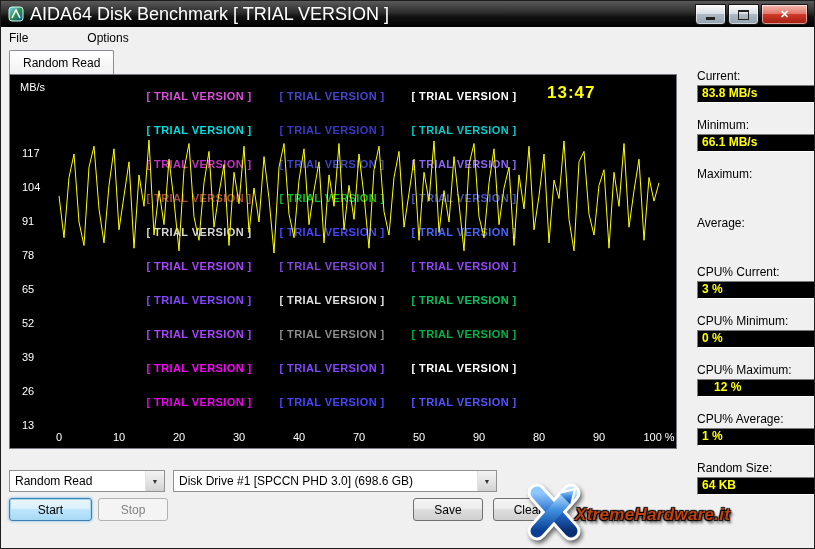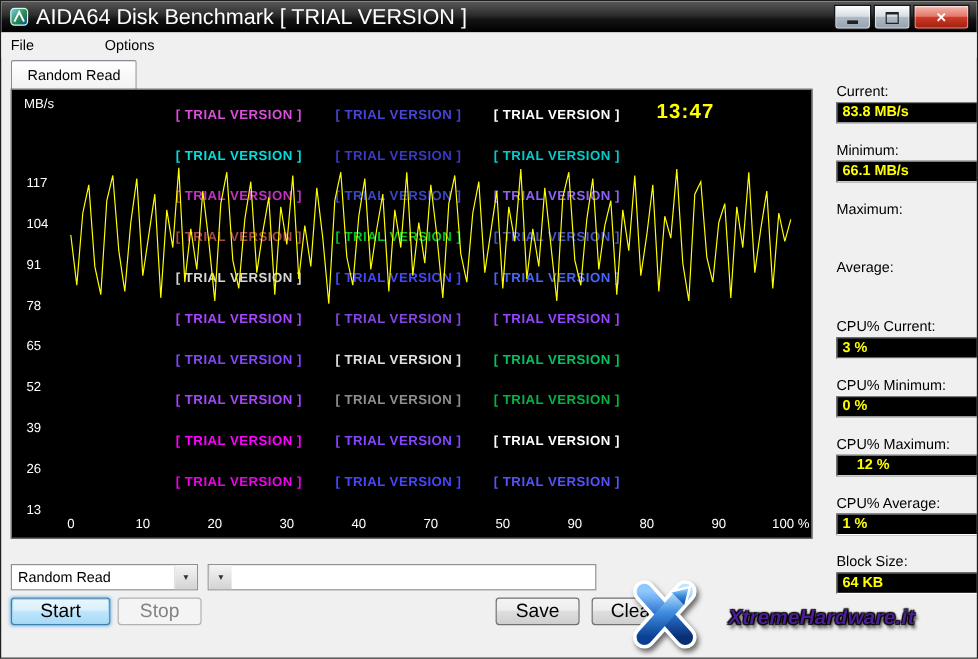--- a/index.html
+++ b/index.html
@@ -58,34 +58,34 @@
   .combo-text{flex:1;padding-left:5px;display:flex;align-items:center;white-space:nowrap;overflow:hidden;}
   .combo-arrow{width:18px;border-left:1px solid #e2e2e2;
     background:linear-gradient(#f4f4f4,#e6e6e6 45%,#d3d3d3);
     display:flex;align-items:center;justify-content:center;font-size:7px;color:#333;}
   .combo-bench{left:8px;width:156px;}
   .combo-drive{left:172px;width:324px;}
 
   
   .btn{position:absolute;top:497px;height:23px;border:1px solid #707070;border-radius:3px;
     background:linear-gradient(#f4f4f4,#ededed 45%,#dedede 50%,#cfcfcf);
-    font-size:16px;display:flex;align-items:center;justify-content:center;box-sizing:border-box;cursor:default;}
+    font-size:12px;display:flex;align-items:center;justify-content:center;box-sizing:border-box;cursor:default;}
   .btn-start{left:8px;width:83px;border-color:#3c7fb1;
     box-shadow:inset 0 0 0 1px #a8d8f0,0 0 3px #6cb4e4;
     background:linear-gradient(#eaf6fd,#d9f0fc 45%,#bee6fd 50%,#a7d9f5);}
   .btn-stop{left:97px;width:70px;background:#f4f4f4;border-color:#aeb2b5;color:#838383;text-align:right;}
   .btn-save{left:412px;width:70px;}
   .btn-clear{left:492px;width:70px;}
 
   
   .brand{position:absolute;left:522px;top:476px;width:290px;height:73px;z-index:20;pointer-events:none;}
   .brand-logo{position:absolute;left:2px;top:2px;filter:drop-shadow(2px 3px 2px rgba(0,0,0,.55));}
-  .brand-text{position:absolute;left:52px;top:28px;color:#4c1d95;font-weight:bold;font-style:italic;
+  .brand-text{position:absolute;left:52px;top:28px;color:#c2410c;font-weight:bold;font-style:italic;
     font-size:17px;letter-spacing:.3px;
-    text-shadow:-1px -1px 1px #000,1px -1px 1px #000,-1px 1px 1px #000,1px 1px 1px #000,2px 3px 3px rgba(0,0,0,.8);margin-left:32px;}
+    text-shadow:-1px -1px 1px #000,1px -1px 1px #000,-1px 1px 1px #000,1px 1px 1px #000,2px 3px 3px rgba(0,0,0,.8);}
 </style>
 </head>
 <body>
 
 <div class="window">
 
   <div class="titlebar">
     <svg class="app-icon" viewBox="0 0 16 16">
       <defs>
         <linearGradient id="ic" x1="0" y1="0" x2="1" y2="1">
@@ -187,29 +187,30 @@
       <div class="stat-label" style="top: 98px;">Maximum:</div>
       <div class="stat-label" style="top: 147px;">Average:</div>
       <div class="stat-label" style="top: 196px;">CPU% Current:</div>
       <div class="stat-value" style="top: 212px;">3 %</div>
       <div class="stat-label" style="top: 245px;">CPU% Minimum:</div>
       <div class="stat-value" style="top: 261px;">0 %</div>
       <div class="stat-label" style="top: 294px;">CPU% Maximum:</div>
       <div class="stat-value" style="top: 310px; padding-left: 16px;">12 %</div>
       <div class="stat-label" style="top: 343px;">CPU% Average:</div>
       <div class="stat-value" style="top: 359px;">1 %</div>
-      <div class="stat-label" style="top: 392px;">Block Size:</div>
+      <div class="stat-label" style="top: 392px;">Random Size:</div>
       <div class="stat-value" style="top: 408px;">64 KB</div>
     </div>
 
   <div class="combo combo-bench">
     <span class="combo-text">Random Read</span>
     <span class="combo-arrow">▼</span>
   </div>
   <div class="combo combo-drive">
+    <span class="combo-text">Disk Drive #1  [SPCCN   PHD 3.0]  (698.6 GB)</span>
     <span class="combo-arrow">▼</span>
   </div>
 
   <div class="btn btn-start">Start</div>
   <div class="btn btn-stop">Stop</div>
   <div class="btn btn-save">Save</div>
   <div class="btn btn-clear">Clear</div>
 
   <div class="brand">
     <svg class="brand-logo" width="58" height="64" viewBox="0 0 58 64">

